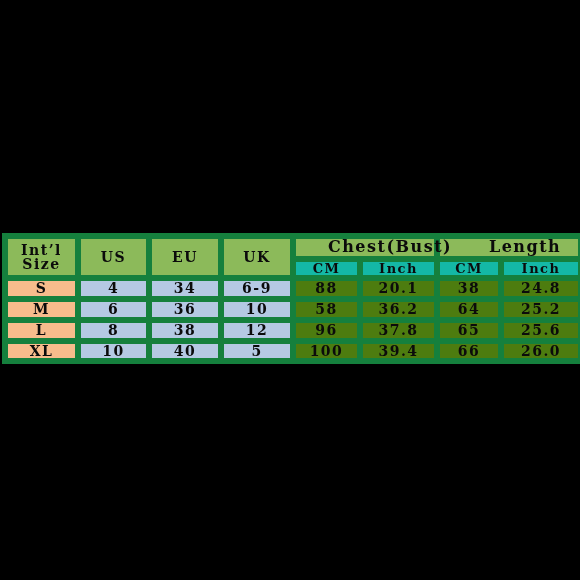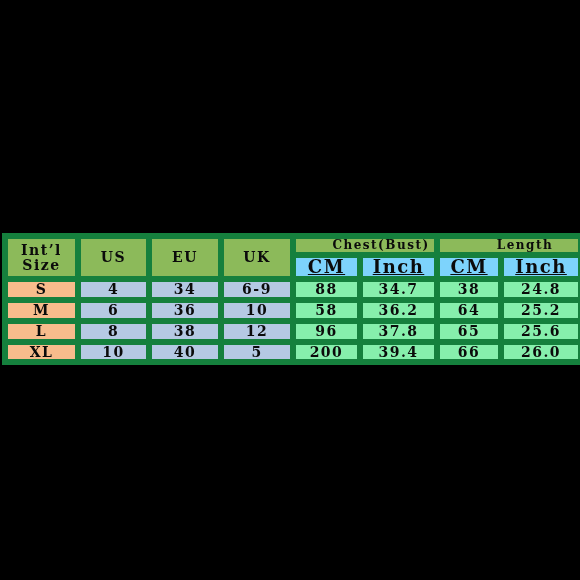--- a/index.html
+++ b/index.html
@@ -53,42 +53,41 @@
     white-space: nowrap;
   }
 
   table.size-chart th.hdr {
     background: #8cba5a;
     font-size: 14px;
   }
 
   table.size-chart th.hdr-group {
     background: #8cba5a;
-    font-size: 12px;
+    font-size: 16px;
     padding-left: 32px;
   }
 
   table.size-chart th.hdr-sub {
-    background: #7dd3fc;
-    font-size: 18px;
-    text-decoration: underline;
+    background: #14b8a6;
+    font-size: 13px;
   }
 
   td.c-size {
     background: #f7bc8c;
     font-size: 14px;
   }
 
   td.c-region {
     background: #b5c9e3;
     font-size: 14px;
   }
 
   td.c-meas {
-    background: #86efac;
+    background: #4d7c0f;
     font-size: 14px;
   }
 
   .col-intl { width: 73px; }
   .col-us   { width: 71px; }
   .col-eu   { width: 72px; }
   .col-uk   { width: 72px; }
   .col-ccm  { width: 67px; }
   .col-cin  { width: 77px; }
   .col-lcm  { width: 64px; }
@@ -132,21 +131,21 @@
           <th class="hdr-sub">Inch</th>
         </tr>
       </thead>
       <tbody>
         <tr>
           <td class="c-size">S</td>
           <td class="c-region">4</td>
           <td class="c-region">34</td>
           <td class="c-region">6-9</td>
           <td class="c-meas">88</td>
-          <td class="c-meas">34.7</td>
+          <td class="c-meas">20.1</td>
           <td class="c-meas">38</td>
           <td class="c-meas">24.8</td>
         </tr>
         <tr>
           <td class="c-size">M</td>
           <td class="c-region">6</td>
           <td class="c-region">36</td>
           <td class="c-region">10</td>
           <td class="c-meas">58</td>
           <td class="c-meas">36.2</td>
@@ -161,21 +160,21 @@
           <td class="c-meas">96</td>
           <td class="c-meas">37.8</td>
           <td class="c-meas">65</td>
           <td class="c-meas">25.6</td>
         </tr>
         <tr>
           <td class="c-size">XL</td>
           <td class="c-region">10</td>
           <td class="c-region">40</td>
           <td class="c-region">5</td>
-          <td class="c-meas">200</td>
+          <td class="c-meas">100</td>
           <td class="c-meas">39.4</td>
           <td class="c-meas">66</td>
           <td class="c-meas">26.0</td>
         </tr>
       </tbody>
     </table>
   </div>
 
 </div>
 

